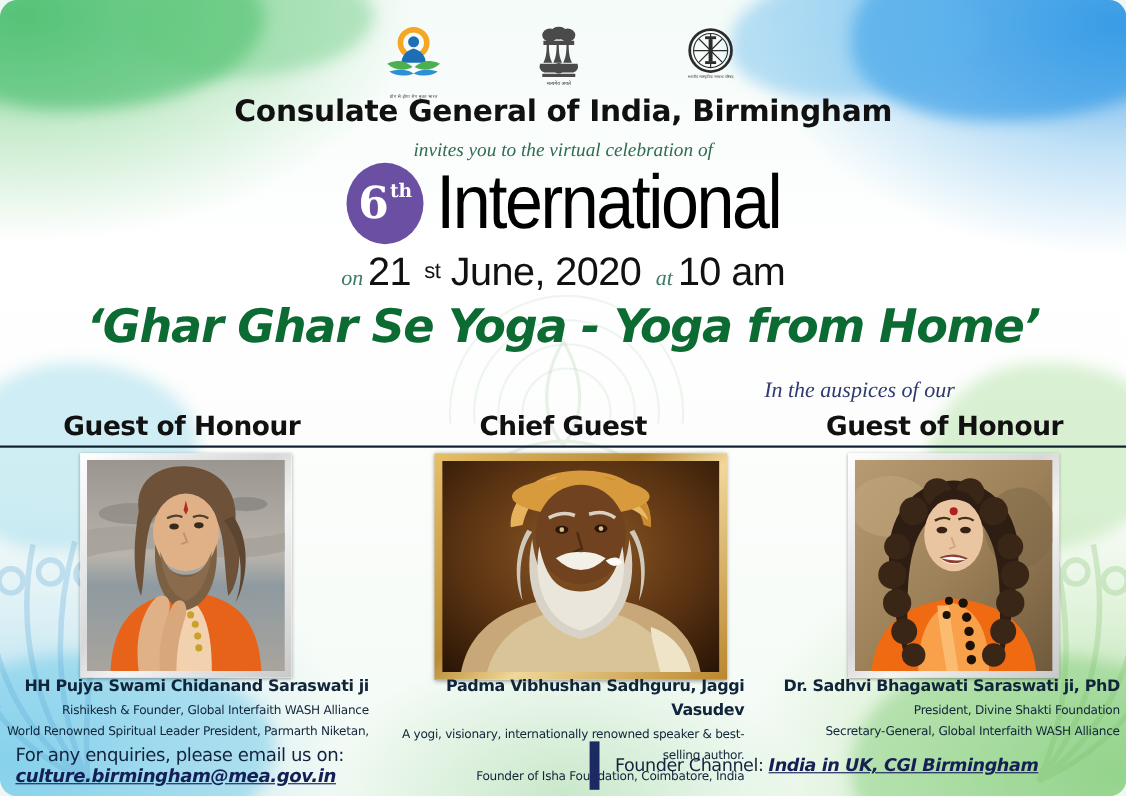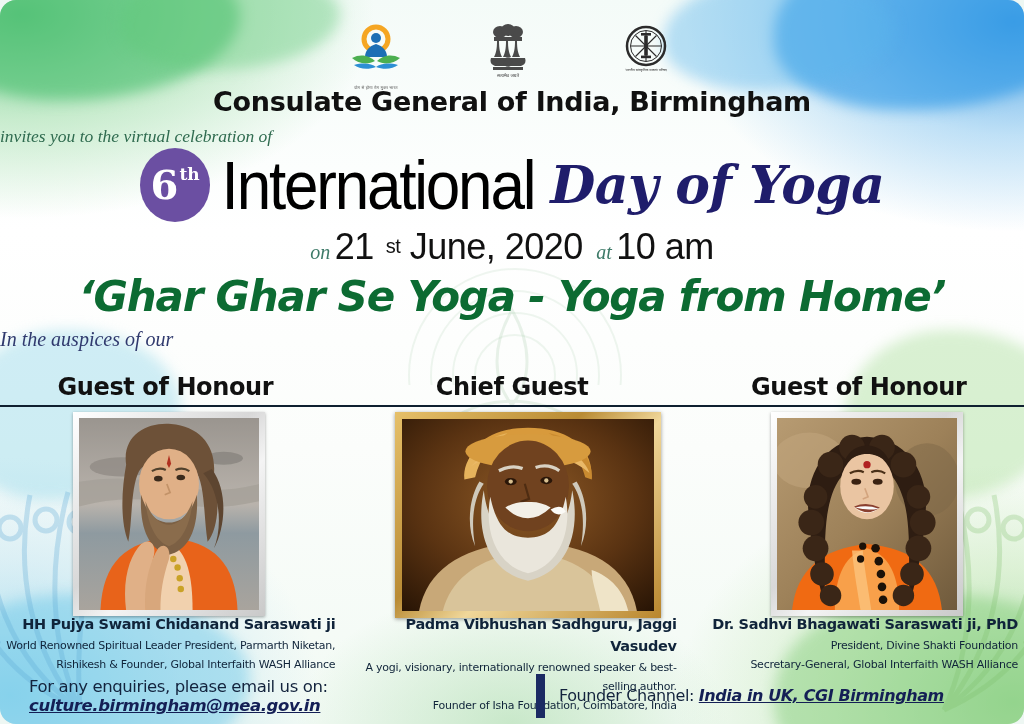--- a/index.html
+++ b/index.html
@@ -28,21 +28,21 @@
   .logos{position:absolute;top:24px;left:0;width:1024px;display:flex;justify-content:center;align-items:flex-end;gap:80px;}
   .logo{width:56px;height:56px;position:relative;}
   .logo .cap{position:absolute;left:50%;transform:translateX(-50%);bottom:-10px;font-size:4px;color:#444;white-space:nowrap;letter-spacing:.2px;}
 
   .consulate{
     position:absolute;top:86px;left:0;width:1024px;text-align:center;
     font-size:27px;font-weight:bold;color:#111;letter-spacing:-.3px;
     font-family:"DejaVu Sans", sans-serif;
   }
   .invites{
-    position:absolute;top:126px;left:0;width:1024px;text-align:left;
+    position:absolute;top:126px;left:0;width:1024px;text-align:center;
     font-size:17.5px;font-style:italic;color:#2f6b4f;
     font-family:"Liberation Serif", serif;
   }
 
   
   .titlerow{position:absolute;top:144px;left:0;width:1024px;height:82px;display:flex;justify-content:center;align-items:center;}
   .badge{
     width:70px;height:74px;border-radius:50%;background:#6b4fa2;
     color:#fff;display:flex;align-items:center;justify-content:center;
     margin-right:12px;flex:0 0 auto;
@@ -67,21 +67,21 @@
   .dateline .sup{font-size:20px;vertical-align:super;margin-left:12px;}
 
   
   .tagline{
     position:absolute;top:272px;left:0;width:1024px;text-align:center;
     font-family:"DejaVu Sans", sans-serif;
     font-size:42px;font-weight:bold;font-style:italic;color:#0c6b32;
     letter-spacing:-1.2px;
   }
   .auspices{
-    position:absolute;top:328px;left:0;width:868px;text-align:left;
+    position:absolute;top:344px;left:0;width:868px;text-align:right;
     font-family:"Liberation Serif", serif;font-style:italic;font-size:20px;color:#303a6e;
   }
 
   
   .guestheads{position:absolute;top:373px;left:0;width:1024px;display:flex;gap:16px;}
   .gh{flex:1;text-align:center;font-family:"DejaVu Sans", sans-serif;font-size:24px;font-weight:bold;color:#111;letter-spacing:-.4px;}
   .rule{position:absolute;top:405px;left:0;width:1024px;height:2px;background:#0f2030;}
 
   .photos{position:absolute;top:412px;left:0;width:1024px;height:200px;}
   .frame{position:absolute;top:0;}
@@ -89,21 +89,21 @@
   .frame.silver{padding:6px;background:linear-gradient(135deg,#ffffff,#d8d8d8 45%,#f4f4f4 60%,#c9c9c9);box-shadow:0 1px 3px rgba(0,0,0,.35);}
   .frame.gold{padding:7px;background:linear-gradient(135deg,#e6c069,#b98b34 40%,#f0d79a 58%,#b9862d);box-shadow:0 1px 4px rgba(0,0,0,.4);}
 
   .caps{position:absolute;top:614px;left:0;width:1024px;display:flex;}
   .cap-col{flex:1;text-align:right;padding:0 6px;}
   .cap-name{font-family:"DejaVu Sans", sans-serif;font-size:14.5px;font-weight:bold;color:#10243a;letter-spacing:-.35px;line-height:1.5;}
   .cap-sub{font-family:"DejaVu Sans", sans-serif;font-size:11px;color:#10243a;letter-spacing:-.25px;line-height:1.75;}
 
   
   .footer{position:absolute;bottom:0;left:0;width:1024px;height:56px;display:flex;align-items:center;}
-  .f-left{width:536px;padding-left:29px;box-sizing:border-box;font-family:"DejaVu Sans", sans-serif;font-size:16.5px;color:#13233d;letter-spacing:-.4px;}
+  .f-left{width:536px;padding-left:14px;box-sizing:border-box;font-family:"DejaVu Sans", sans-serif;font-size:16.5px;color:#13233d;letter-spacing:-.4px;}
   .f-left .mail{font-weight:bold;font-style:italic;text-decoration:underline;color:#141f55;}
   .f-bar{width:9px;height:44px;background:#1b2a63;flex:0 0 auto;margin-right:14px;}
   .f-right{font-family:"DejaVu Sans", sans-serif;font-size:16px;color:#13233d;line-height:1.45;letter-spacing:-.4px;}
   .f-right .lnk{font-weight:bold;font-style:italic;text-decoration:underline;color:#141f55;}
 </style>
 </head>
 <body>
 
 <div id="poster">
 
@@ -211,21 +211,20 @@
 
   <div class="consulate">Consulate General of India, Birmingham</div>
   <div class="invites">invites you to the virtual celebration of</div>
 
   <div class="titlerow">
     <div class="badge">
       <span class="num">6</span>
         <span class="th">th</span>
     </div>
     <span class="intl">International</span>
-    <span class="doy">Day of Yoga</span>
   </div>
 
   <div class="dateline">
     <span class="sm">on</span>
     <span class="big">21</span><span class="big sup">st</span><span class="big"> June, 2020</span>
     &nbsp;&nbsp;<span class="sm">at</span>
     <span class="big">10 am</span>
   </div>
 
   <div class="tagline">‘Ghar Ghar Se Yoga - Yoga from Home’</div>
@@ -384,22 +383,22 @@
               <circle cx="78" cy="132" r="3.4"></circle>
           </g>
         </svg>
       </div>
     </div>
   </div>
 
   <div class="caps">
     <div class="cap-col">
       <div class="cap-name">HH Pujya Swami Chidanand Saraswati ji</div>
+      <div class="cap-sub">Rishikesh &amp; Founder, Global Interfaith WASH Alliance</div>
       <div class="cap-sub">World Renowned Spiritual Leader President, Parmarth Niketan,</div>
-      <div class="cap-sub">Rishikesh &amp; Founder, Global Interfaith WASH Alliance</div>
     </div>
     <div class="cap-col">
       <div class="cap-name">Padma Vibhushan Sadhguru, Jaggi Vasudev</div>
       <div class="cap-sub">A yogi, visionary, internationally renowned speaker &amp; best-selling author.</div>
       <div class="cap-sub">Founder of Isha Foundation, Coimbatore, India</div>
     </div>
     <div class="cap-col">
       <div class="cap-name">Dr. Sadhvi Bhagawati Saraswati ji, PhD</div>
       <div class="cap-sub">President, Divine Shakti Foundation</div>
       <div class="cap-sub">Secretary-General, Global Interfaith WASH Alliance</div>

